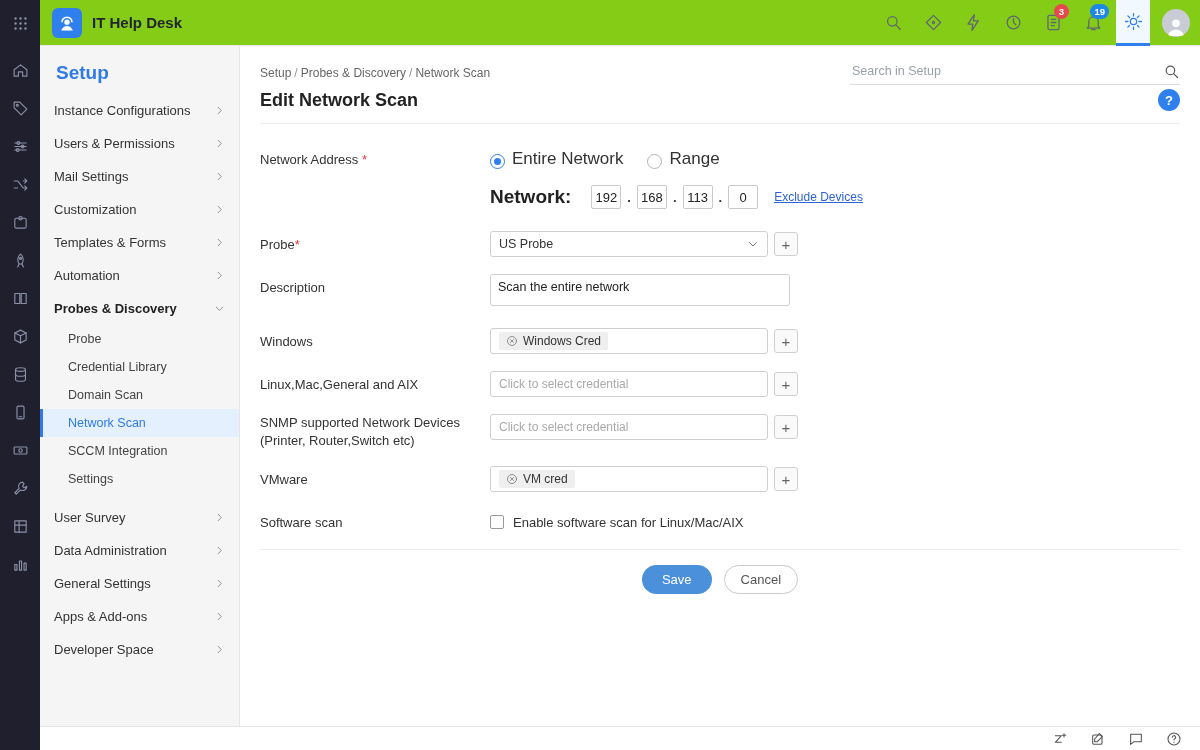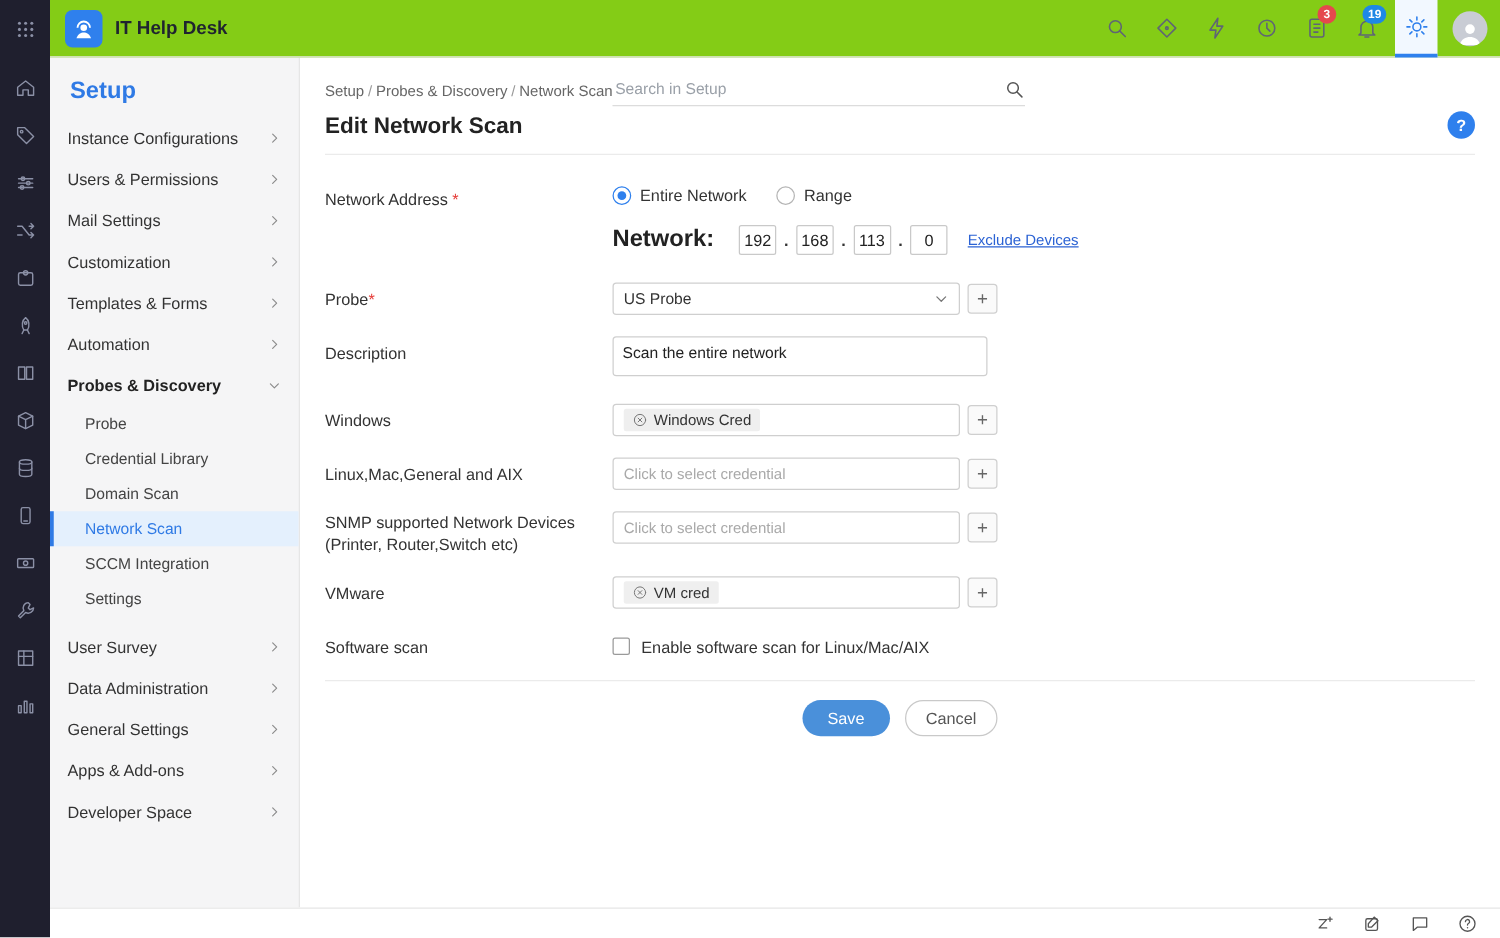--- a/index.html
+++ b/index.html
@@ -31,21 +31,21 @@
 .sidebar{position:absolute;left:40px;top:46px;width:200px;bottom:24px;background:#f5f5f6;border-right:1px solid #e6e6e6;overflow:hidden;z-index:3}
 .setup-title{color:#2f7ae5;font-size:19px;font-weight:700;padding:16px 16px 10px}
 .sitem{display:flex;align-items:center;justify-content:space-between;padding:0 14px;font-size:13px;color:#333;cursor:pointer;height:33px}
 .sitem .chev{width:11px;height:11px;stroke:#8a8a8a;stroke-width:2;fill:none;stroke-linecap:round;stroke-linejoin:round}
 .sitem.open{font-weight:700;color:#222}
 .child{padding:0 14px 0 28px;font-size:12.5px;color:#444;height:28px;display:flex;align-items:center;cursor:pointer}
 .child.active{background:#e4f0fd;color:#2f7ae5;border-left:3px solid #2f7ae5;padding-left:25px;font-weight:400}
 
 
 .main{position:absolute;left:240px;top:46px;right:0;bottom:24px;background:#fff;overflow:hidden;padding:14px 20px 0}
-.crumb-row{display:flex;align-items:flex-start;justify-content:flex-start}
+.crumb-row{display:flex;align-items:flex-start;justify-content:space-between}
 .crumbs{font-size:12px;color:#666;padding-top:6px}
 .crumbs .crumb{cursor:pointer}
 .crumbs .sep{color:#999;padding:0 3px}
 .search-setup{display:flex;align-items:center;border-bottom:1px solid #dcdcdc;width:330px;padding-bottom:2px}
 .search-setup input{border:none;outline:none;flex:1;font-size:12.5px;padding:4px 2px;background:transparent;color:#333}
 .search-setup input::placeholder{color:#9aa0a8}
 .search-setup svg{width:17px;height:17px;stroke:#555;fill:none;stroke-width:1.7;stroke-linecap:round;cursor:pointer}
 .title-row{display:flex;align-items:center;justify-content:space-between;margin-top:4px;padding-bottom:12px;border-bottom:1px solid #ebebeb}
 h1{font-size:18px;color:#222;font-weight:700}
 .help-btn{width:22px;height:22px;border-radius:50%;background:#2f80ed;color:#fff;font-size:13px;font-weight:700;display:flex;align-items:center;justify-content:center;cursor:pointer}
@@ -53,21 +53,21 @@
 
 .form{margin-top:22px}
 .frow{display:flex;margin-bottom:17px}
 .flabel{width:230px;font-size:13px;color:#333;padding-top:5px;line-height:1.35;padding-right:18px}
 .req{color:#e53935}
 .fctrl{display:flex;align-items:flex-start}
 .control{width:278px;min-height:26px;border:1px solid #cfcfcf;border-radius:3px;background:#fff;display:flex;align-items:center;padding:2px 8px;font-size:12.5px;color:#333;cursor:pointer}
 .control .val{flex:1}
 .control .dchev{width:12px;height:12px;stroke:#777;stroke-width:2;fill:none;stroke-linecap:round;stroke-linejoin:round}
 .plusbtn{width:24px;height:24px;border:1px solid #cfcfcf;border-radius:3px;background:#fafafa;color:#666;font-size:15px;line-height:1;display:flex;align-items:center;justify-content:center;margin-left:6px;margin-top:1px;cursor:pointer}
-.radio{display:flex;align-items:flex-end;gap:7px;font-size:13px;color:#333;cursor:pointer;margin-right:24px}
+.radio{display:flex;align-items:flex-end;gap:7px;font-size:17px;color:#333;cursor:pointer;margin-right:24px}
 .rdot{width:15px;height:15px;border:1px solid #b5b5b5;border-radius:50%;position:relative;background:#fff;flex:0 0 auto}
 .radio.checked .rdot{border-color:#2f80ed}
 .radio.checked .rdot::after{content:"";position:absolute;inset:3px;background:#2f80ed;border-radius:50%}
 .net-row{display:flex;align-items:center;gap:6px;margin-top:-2px}
 .net-label{font-weight:700;color:#222;font-size:19px;margin-right:14px}
 .octet{width:30px;height:24px;border:1px solid #c9c9c9;border-radius:2px;text-align:center;font-size:13px;color:#222;outline:none;font-family:inherit}
 .dot{font-weight:700;color:#333;font-size:13px}
 .link{color:#2c63d4;font-size:12px;text-decoration:underline;margin-left:10px;cursor:pointer}
 .desc{width:300px;height:32px;border:1px solid #cfcfcf;border-radius:3px;font-size:12.5px;padding:5px 7px;font-family:inherit;color:#222;resize:none;outline:none}
 .chip{display:flex;align-items:center;gap:5px;background:#efefef;border-radius:2px;padding:2px 7px;font-size:12px;color:#333}

